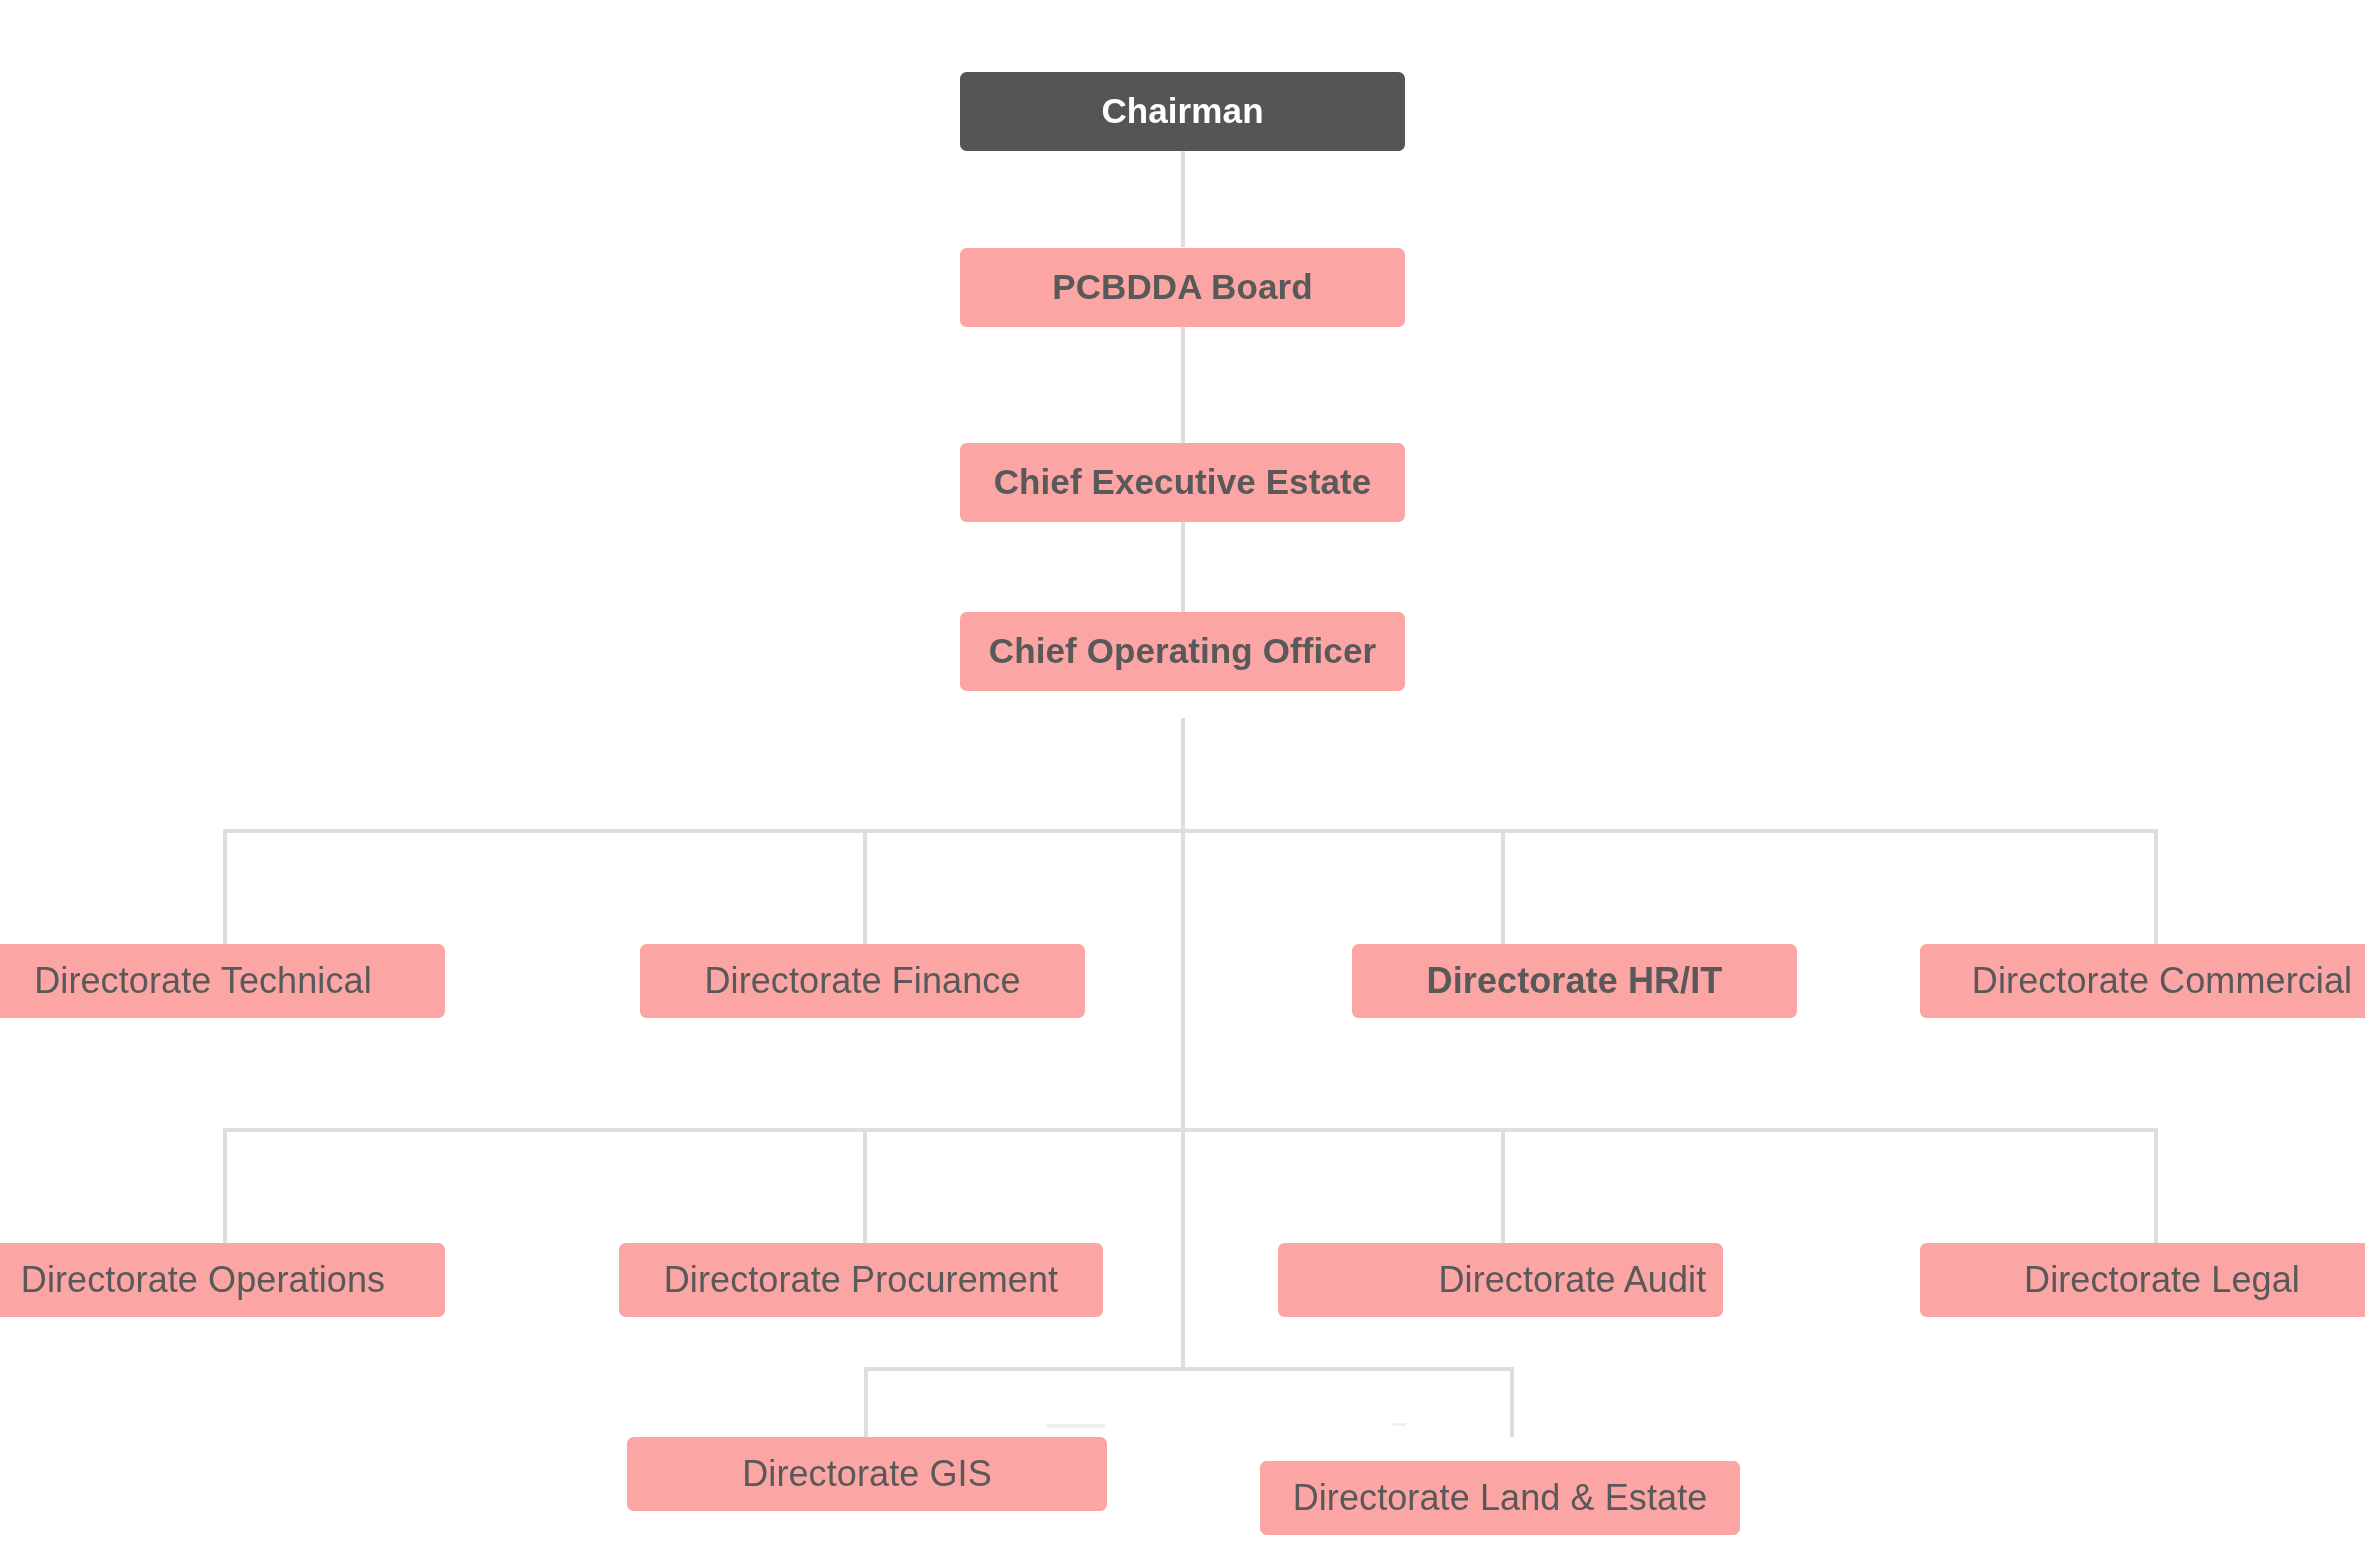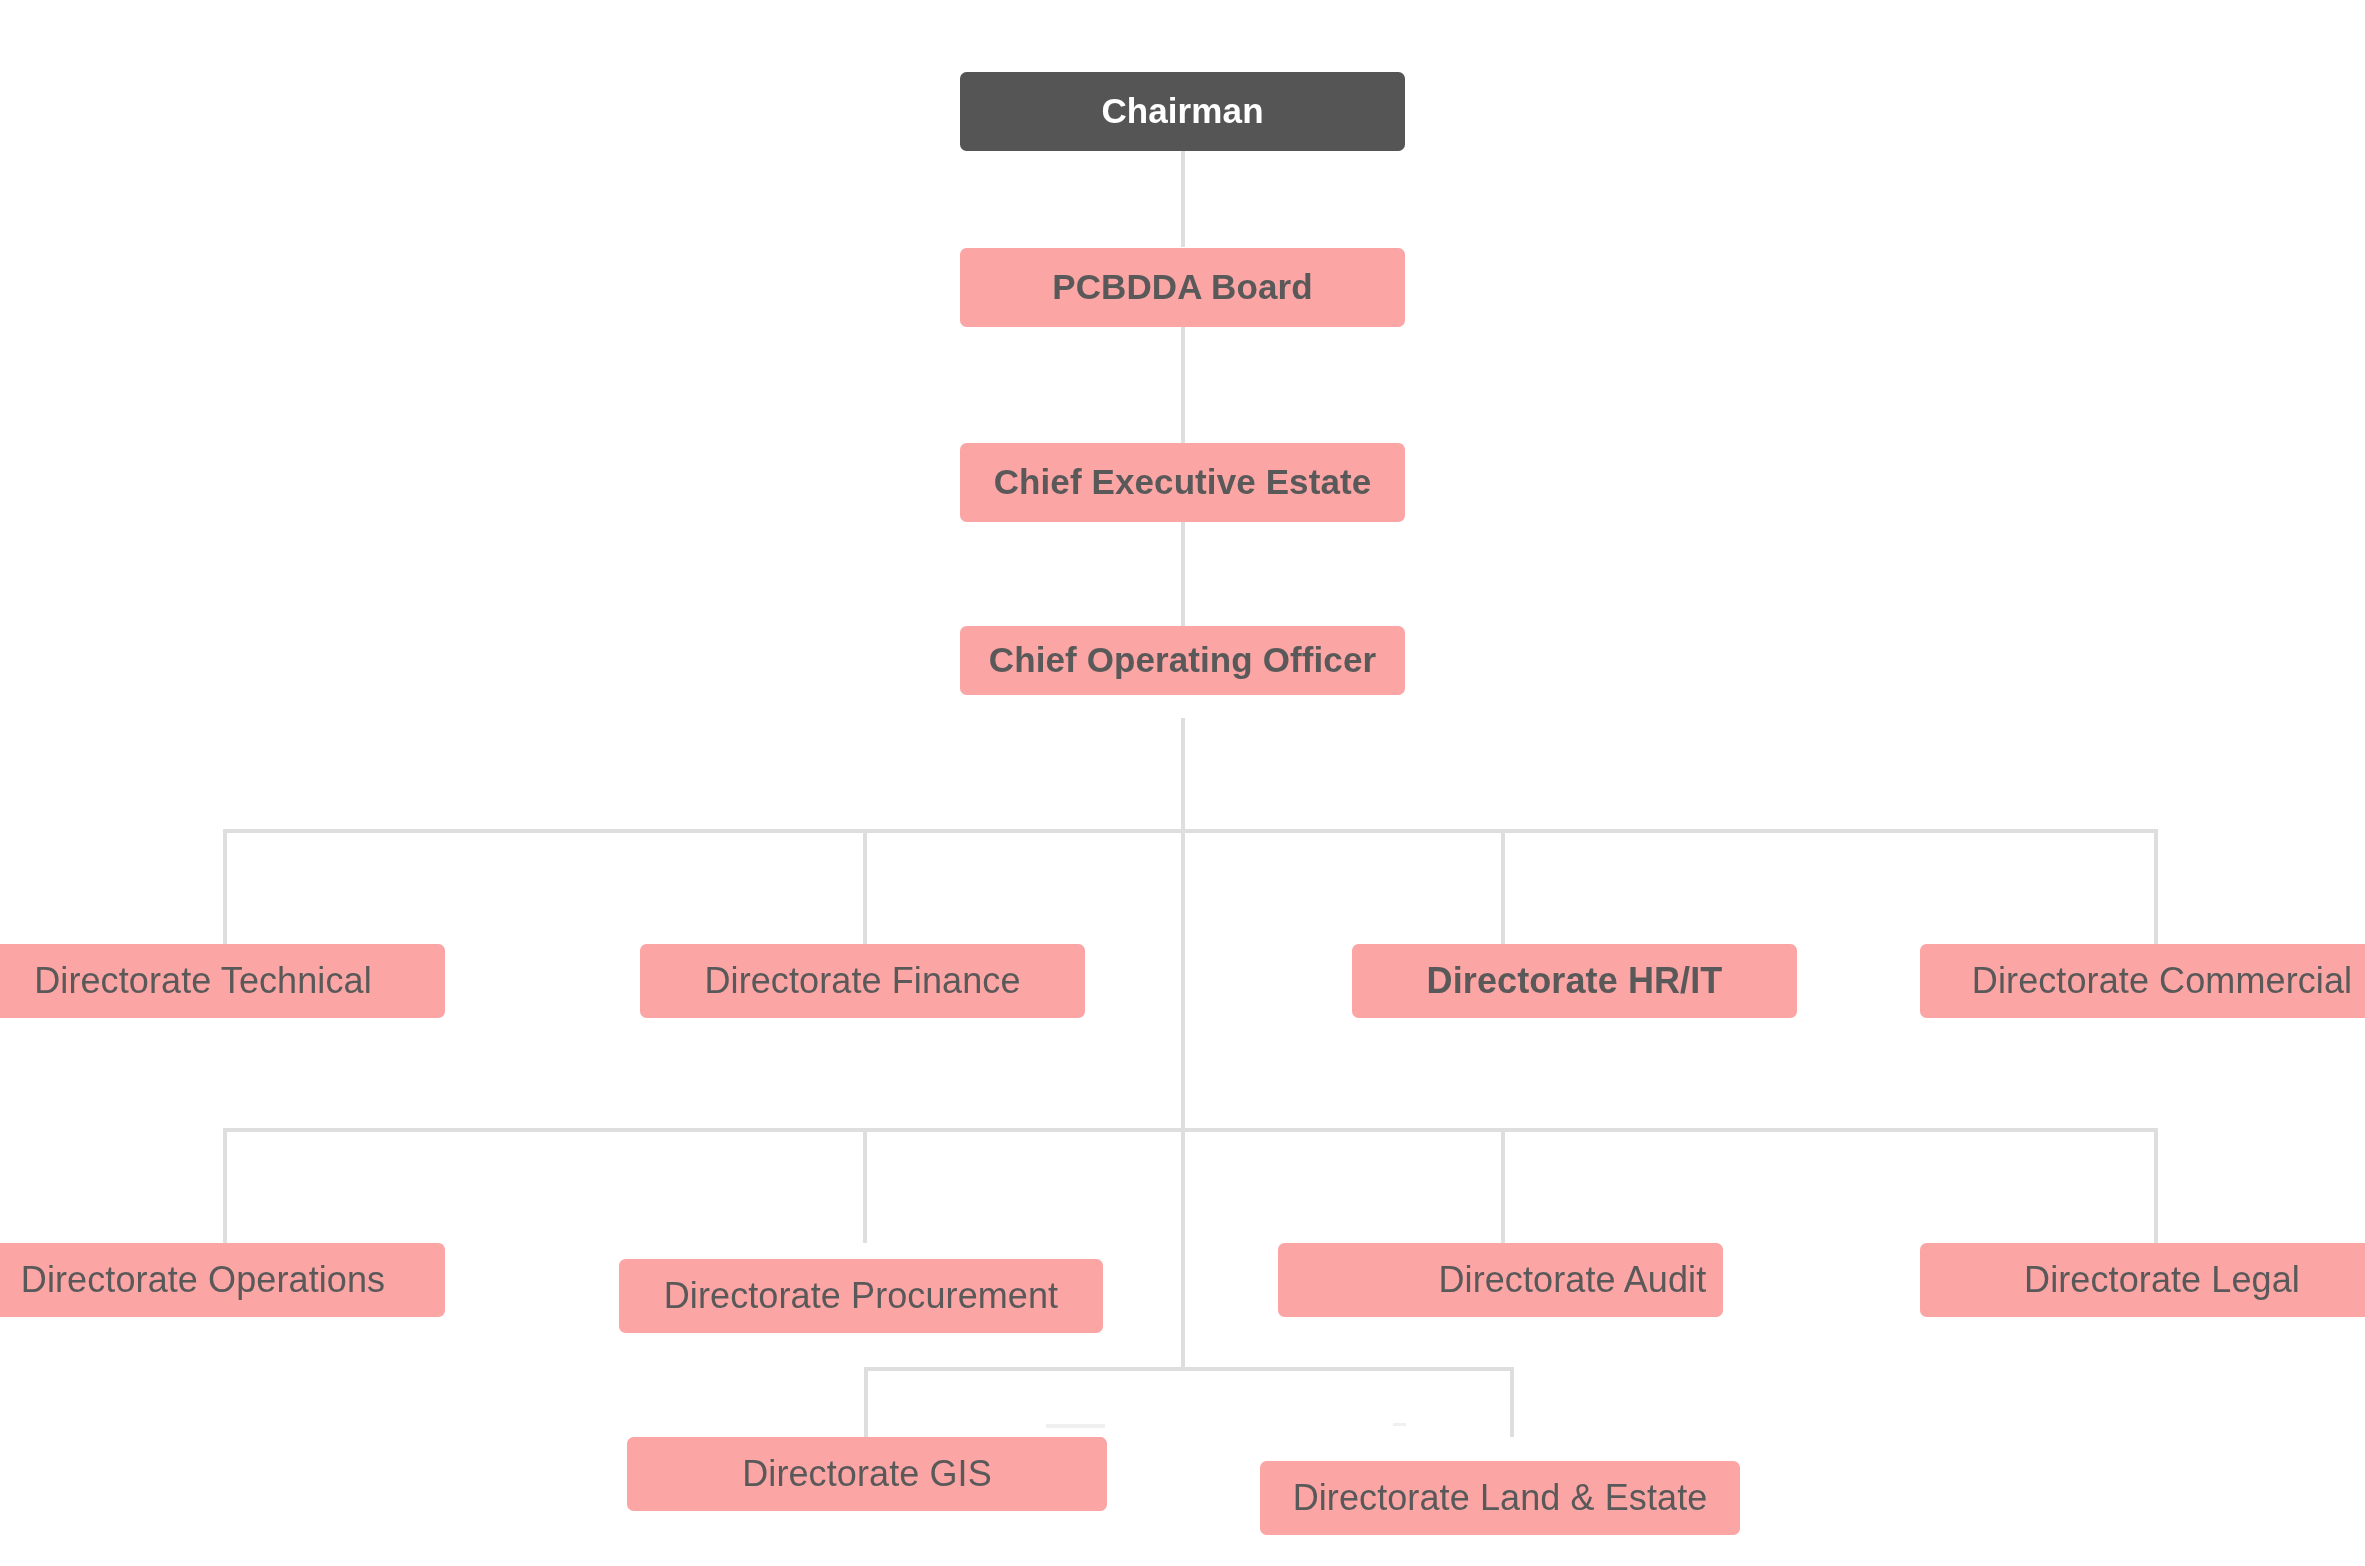--- a/index.html
+++ b/index.html
@@ -104,21 +104,21 @@
   </div>
 
   <div class="node exec" style="left:960px; top:248px; width:445px; height:79px;">
     <span>PCBDDA Board</span>
   </div>
 
   <div class="node exec" style="left:960px; top:443px; width:445px; height:79px;">
     <span>Chief Executive Estate</span>
   </div>
 
-  <div class="node exec" style="left:960px; top:626px; width:445px; height:69px;">
+  <div class="node exec" style="left:960px; top:612px; width:445px; height:79px;">
     <span>Chief Operating Officer</span>
   </div>
 
   <div class="node" style="left:-39px; top:944px; width:484px; height:74px;">
     <span>Directorate Technical</span>
   </div>
 
   <div class="node" style="left:640px; top:944px; width:445px; height:74px;align-items:center;">
     <span>Directorate Finance</span>
   </div>
@@ -128,21 +128,21 @@
   </div>
 
   <div class="node" style="left:1920px; top:944px; width:484px; height:74px;">
     <span>Directorate Commercial</span>
   </div>
 
   <div class="node" style="left:-39px; top:1243px; width:484px; height:74px;">
     <span>Directorate Operations</span>
   </div>
 
-  <div class="node" style="left:619px; top:1243px; width:484px; height:74px;margin-top:16px;">
+  <div class="node" style="left:619px; top:1243px; width:484px; height:74px;">
     <span>Directorate Procurement</span>
   </div>
 
   <div class="node" style="left:1278px; top:1243px; width:445px; height:74px;justify-content:flex-end;">
     <span>Directorate Audit</span>
   </div>
 
   <div class="node" style="left:1920px; top:1243px; width:484px; height:74px;">
     <span>Directorate Legal</span>
   </div>

